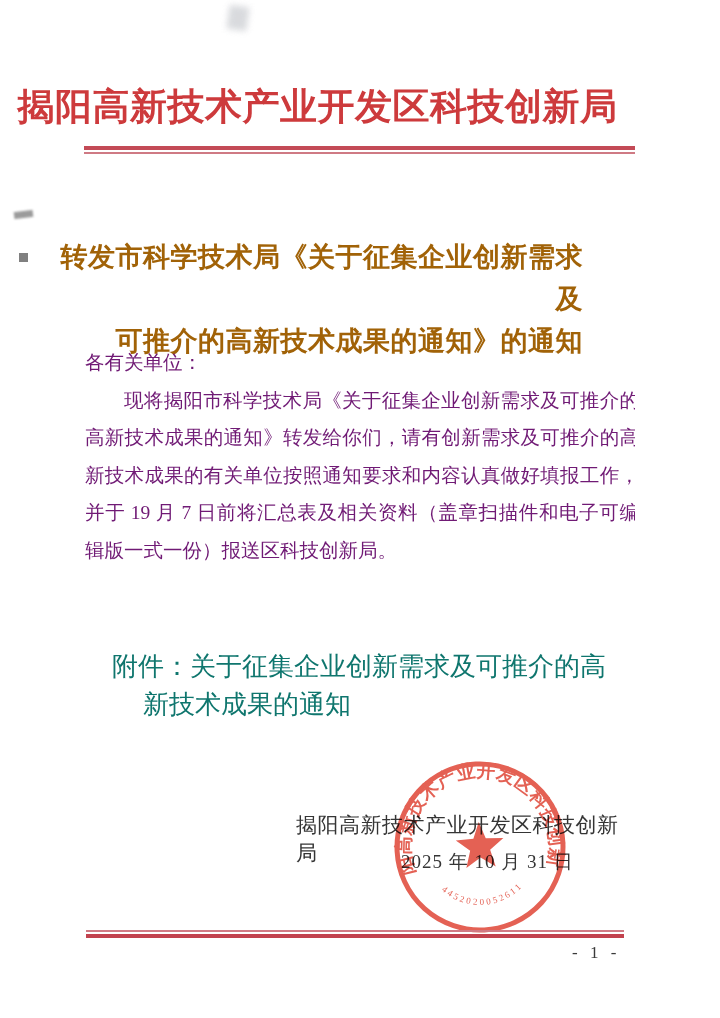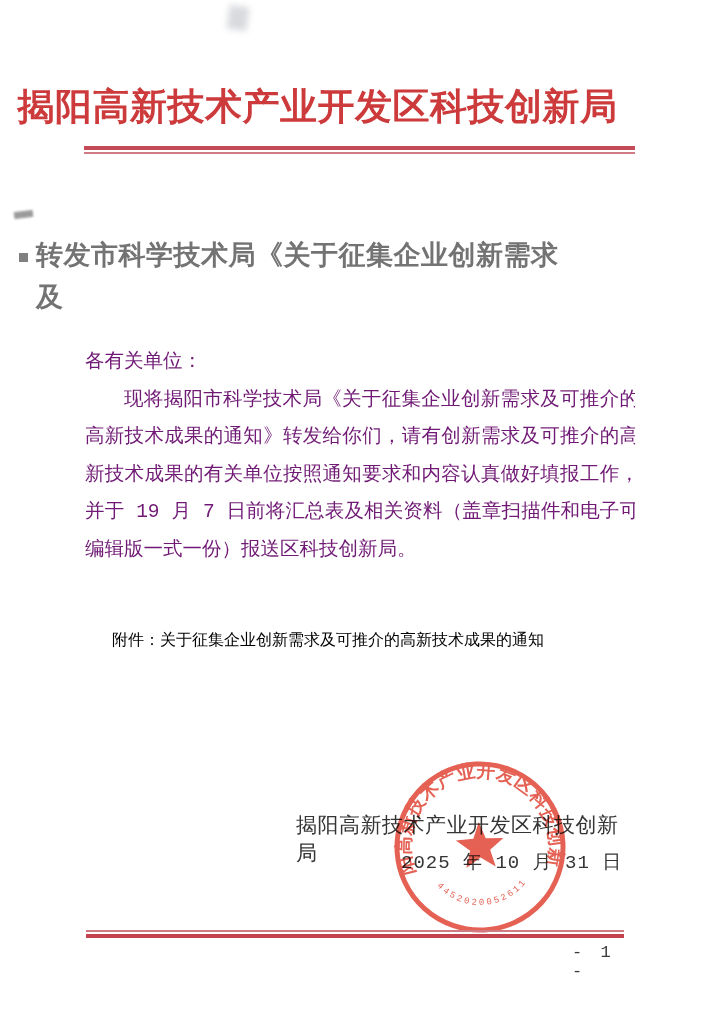--- a/index.html
+++ b/index.html
@@ -3,21 +3,21 @@
 <meta charset="utf-8">
 <style>
   * { margin: 0; padding: 0; box-sizing: border-box; }
   html, body { background: #ffffff; }
   .page {
     position: relative;
     width: 635px;
     height: 1018px;
     background: #ffffff;
     overflow: hidden;
-    font-family: Liberation Mono, monospace;
+    font-family: Liberation Serif, serif;
     color: #333;
   }
   
   .smudge-top {
     position: absolute; left: 228px; top: 6px; width: 20px; height: 24px;
     background: #c9cbd0; filter: blur(3px); opacity: .7; transform: rotate(8deg);
   }
   .mark-left-1 {
     position: absolute; left: 14px; top: 211px; width: 19px; height: 7px;
     background: #4a4a4a; filter: blur(1px); opacity: .55; transform: rotate(-7deg);
@@ -38,33 +38,33 @@
   .header-rule { position: absolute; top: 146px; left: 84px; width: 553px; }
   .header-rule .thick { height: 4px; background: #c34a56; }
   .header-rule .gap { height: 2px; background: transparent; }
   .header-rule .thin { height: 2px; background: #cf7a84; }
   .doc-number {
     position: absolute; top: 174px; right: 86px;
     font-size: 17.5px; color: #2e2e2e; letter-spacing: 1.5px;
   }
   .doc-title {
     position: absolute; top: 236px; left: 36px; right: 52px;
-    text-align: left;
-    font-size: 27px; font-weight: bold; color: #737373;
+    text-align: right;
+    font-size: 27px; font-weight: bold; color: #a16207;
     line-height: 42px; letter-spacing: 0.5px;
   }
   .body-text {
     position: absolute; top: 344px; left: 85px; width: 554px;
     font-size: 19.5px; line-height: 37.5px; color: #701a75;
     text-align: justify;
   }
   .body-text .indent { text-indent: 2em; }
   .attachment {
-    position: absolute; top: 622px; left: 112px; width: 516px;
-    font-size: 16px; line-height: 38px; color: #000000;
+    position: absolute; top: 648px; left: 112px; width: 516px;
+    font-size: 26px; line-height: 38px; color: #0f766e;
     padding-left: 31px; text-indent: -31px;
   }
   .sig-agency {
     position: absolute; top: 811px; left: 296px;
     font-size: 21px; color: #353535; letter-spacing: 0.5px;
   }
   .sig-date {
     position: absolute; top: 849px; left: 377px;
     font-size: 19px; color: #353535; letter-spacing: 1px; margin-left: 24px;
   }
@@ -95,20 +95,21 @@
 
   <div class="header-rule">
     <div class="thick"></div>
       <div class="gap"></div>
       <div class="thin"></div>
   </div>
 
 
   <div class="doc-title">
     <div>转发市科学技术局《关于征集企业创新需求及</div>
+    <div>可推介的高新技术成果的通知》的通知</div>
   </div>
 
   <div class="body-text">
     <p>各有关单位：</p>
     <p class="indent">现将揭阳市科学技术局《关于征集企业创新需求及可推介的高新技术成果的通知》转发给你们，请有创新需求及可推介的高新技术成果的有关单位按照通知要求和内容认真做好填报工作，并于 19 月 7 日前将汇总表及相关资料（盖章扫描件和电子可编辑版一式一份）报送区科技创新局。</p>
   </div>
 
   <p class="attachment"><span>附件：</span><span>关于征集企业创新需求及可推介的高新技术成果的通知</span></p>
 
   <div class="sig-agency">揭阳高新技术产业开发区科技创新局</div>

